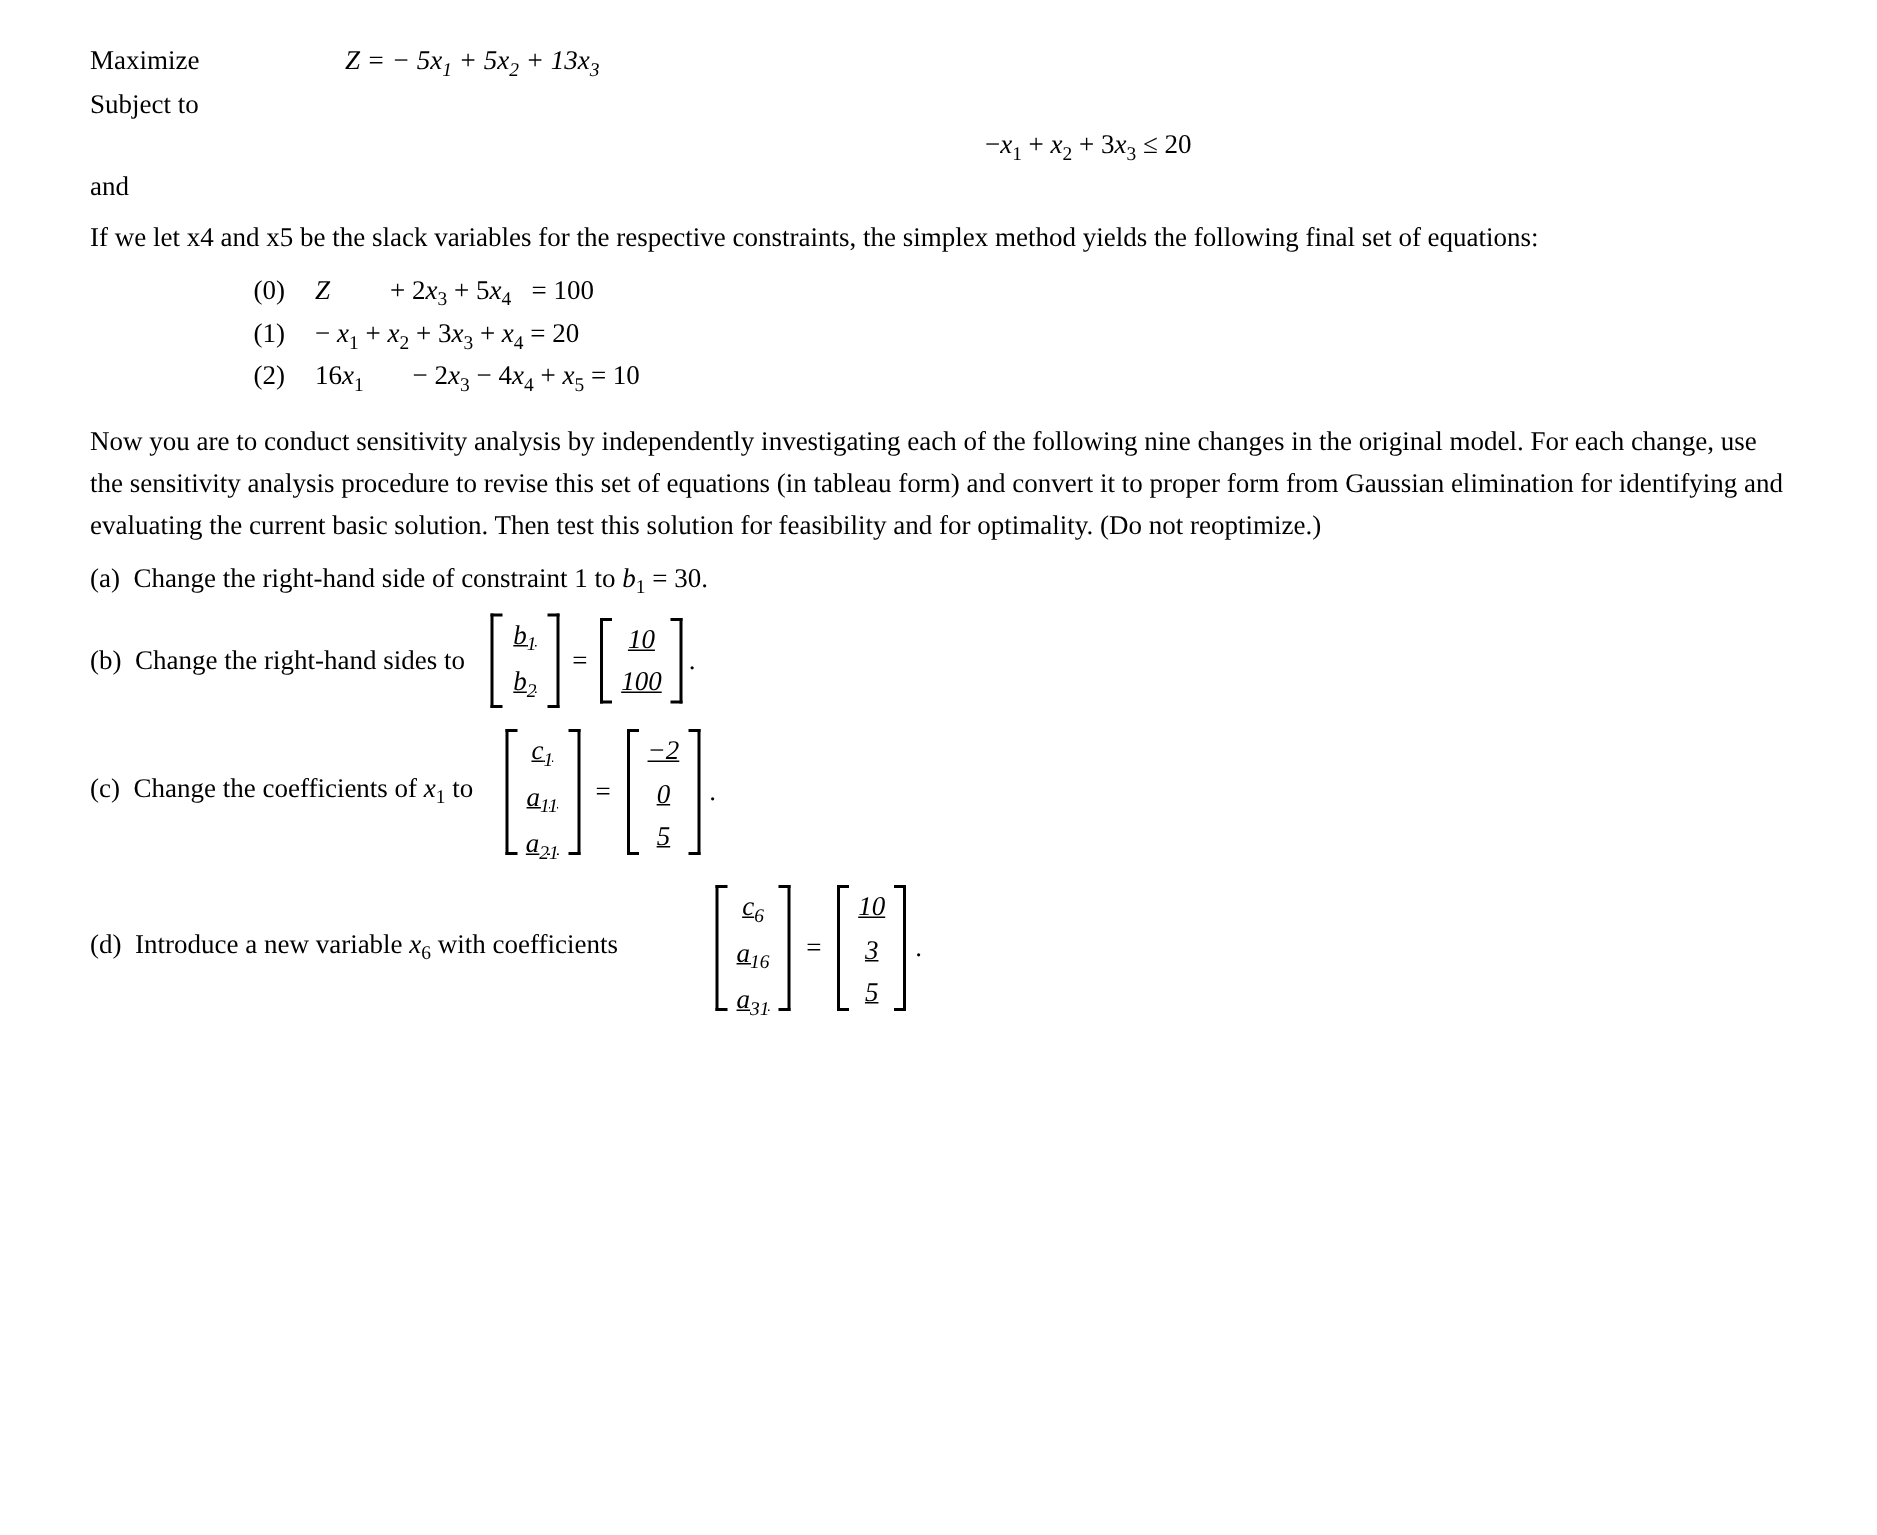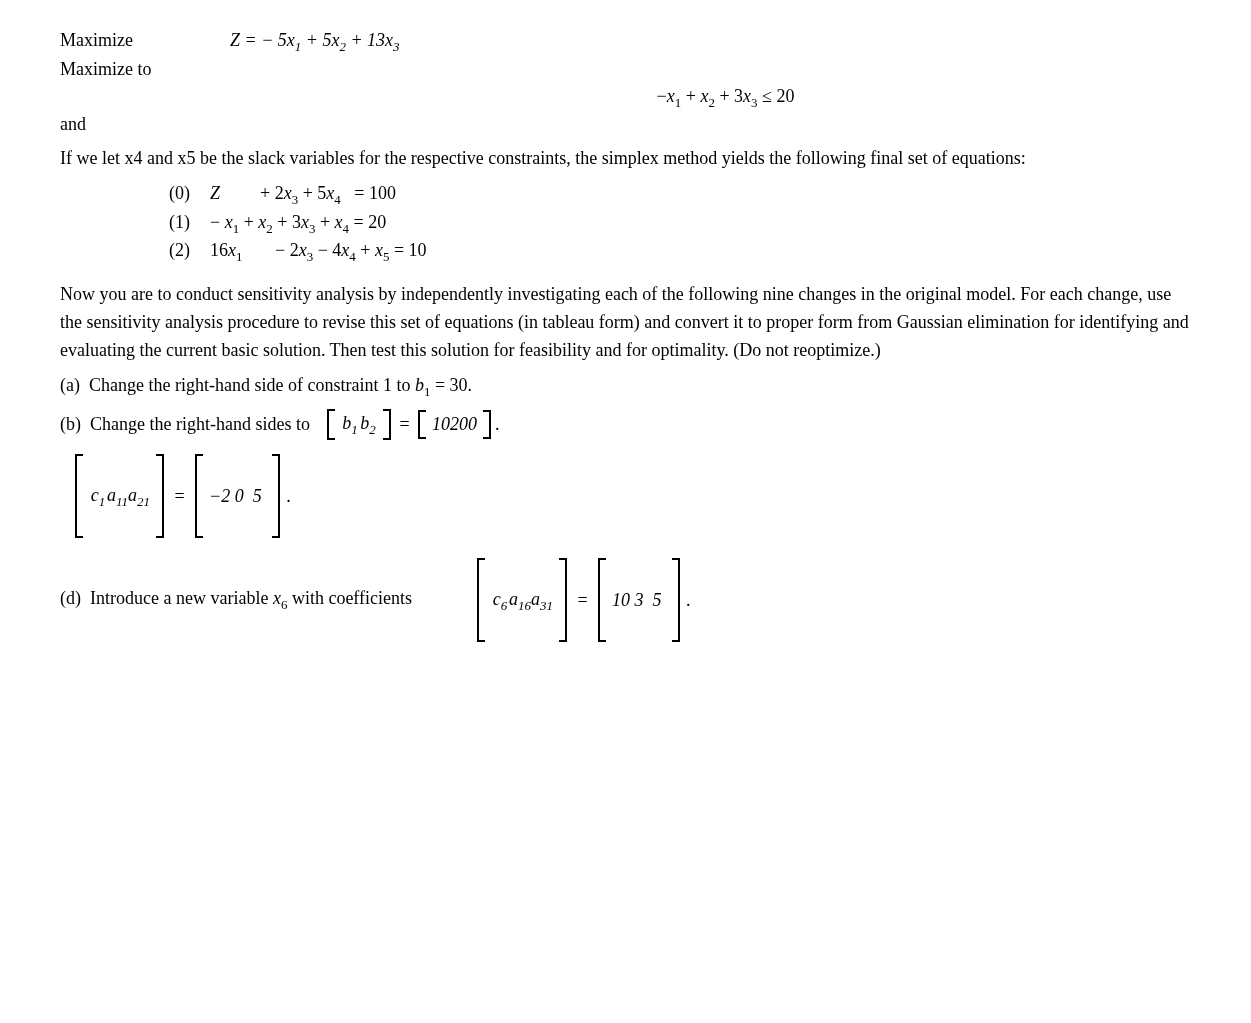--- a/index.html
+++ b/index.html
@@ -14,23 +14,24 @@
     }
     .line { margin-bottom: 4px; }
     .indent2 { margin-left: 200px; text-align: center; }
     sub { font-size: 0.72em; vertical-align: sub; }
     .para { margin: 10px 0; line-height: 1.55; }
     .eq-row { display: flex; align-items: baseline; margin: 4px 0; }
     .eq-label { width: 50px; text-align: right; margin-right: 20px; }
     .part-line { margin: 8px 0; display: flex; align-items: center; gap: 4px; flex-wrap: wrap; }
     .matrix-col {
       display: flex;
-      flex-direction: row;
+      flex-direction: column;
       align-items: center;
       padding: 0 4px;
+      text-decoration: underline;
     }
     .matrix-cell {
       font-style: italic;
       line-height: 1.6;
       text-align: center;
       min-width: 18px;
     }
     .big-bracket-left {
       display: inline-block;
       border-left: 2px solid #000;
@@ -61,21 +62,21 @@
 <div>
 
   <div class="line" style="display:flex; gap: 80px; margin-bottom:4px;">
     <span style="min-width:90px;font-family:Liberation Serif, serif;">Maximize</span>
     <span style="font-style:italic;">
       <i>Z</i> = − 5<i>x</i><sub>1</sub> + 5<i>x</i><sub>2</sub> + 13<i>x</i><sub>3</sub>
     </span>
   </div>
 
   <div class="line" style="margin-bottom:6px;">
-    <span>Maximize to</span>
+    <span>Subject to</span>
   </div>
 
   <div class="line indent2">
     −<i>x</i><sub>1</sub> + <i>x</i><sub>2</sub> + 3<i>x</i><sub>3</sub> ≤ 20
   </div>
 
 
   <div class="line" style="margin-bottom:4px;">
     <span>and</span>
   </div>
@@ -124,28 +125,29 @@
         <span class="matrix-cell"><i>b</i><sub>2</sub></span>
       </span>
       <span class="big-bracket-right"></span>
     </span>
     &nbsp;=&nbsp;
     
     <span class="mat-wrap">
       <span class="big-bracket-left"></span>
       <span class="matrix-col">
         <span class="matrix-cell">10</span>
-        <span class="matrix-cell">200</span>
+        <span class="matrix-cell">100</span>
       </span>
       <span class="big-bracket-right"></span>
     </span>
     <span>.</span>
   </div>
 
   <div style="margin-top:14px; display:flex; align-items:center; gap:6px;">
+    <span>(c)&nbsp;&nbsp;Change the coefficients of <i>x</i><sub>1</sub> to</span>
     &nbsp;&nbsp;
     
     <span class="mat-wrap" style="height:84px;">
       <span class="big-bracket-left"></span>
       <span class="matrix-col">
         <span class="matrix-cell"><i>c</i><sub>1</sub></span>
         <span class="matrix-cell"><i>a</i><sub>11</sub></span>
         <span class="matrix-cell"><i>a</i><sub>21</sub></span>
       </span>
       <span class="big-bracket-right"></span>

